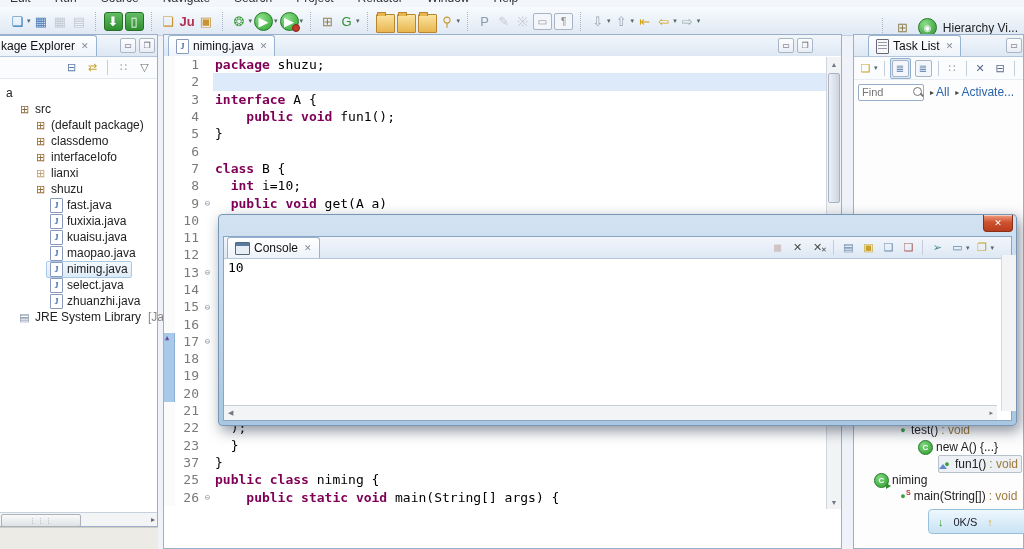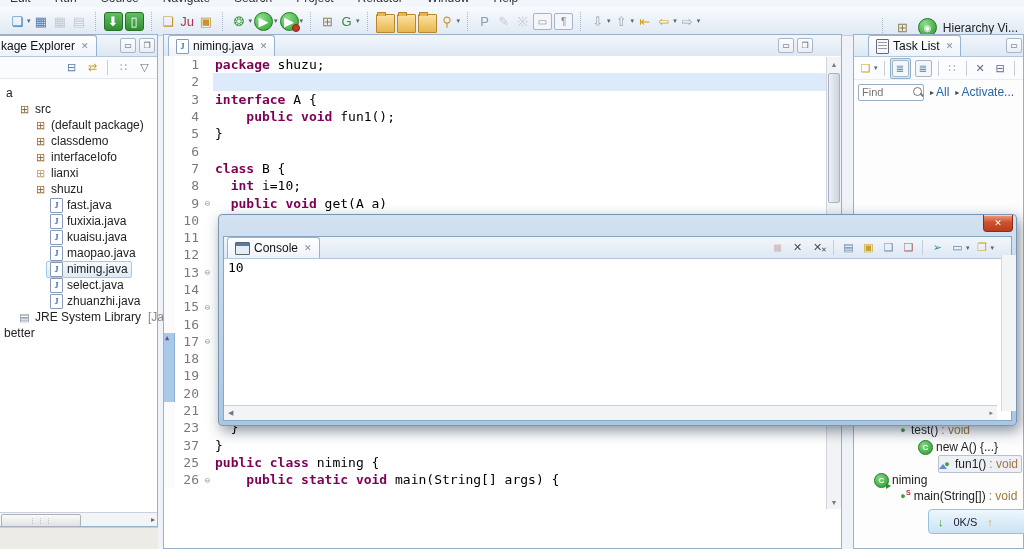--- a/index.html
+++ b/index.html
@@ -203,21 +203,21 @@
         <span class="gl box-green">⬇</span>
       </span>
       <span class="tbtn">
         <span class="gl box-green">▯</span>
       </span>
       <span class="tsep"></span>
       <span class="tbtn">
         <span class="gl" style="color: rgb(200, 146, 47);">❏</span>
       </span>
       <span class="tbtn">
-        <span class="gl" style="color: rgb(176, 48, 80);">Ju</span>
+        <span class="gl" style="color: rgb(176, 48, 80); font-weight: bold;">Ju</span>
       </span>
       <span class="tbtn">
         <span class="gl" style="color: rgb(200, 146, 47);">▣</span>
       </span>
       <span class="tsep"></span>
       <span class="tbtn">
         <span class="gl" style="color: rgb(63, 155, 63);">❂</span>
         <span class="dd">▾</span>
       </span>
       <span class="tbtn">
@@ -409,25 +409,20 @@
         <span class="tinner">
           <span class="jfileicon">J</span>
           <span class="tlabel">zhuanzhi.java</span>
         </span>
       </div>
       <div class="trow" style="padding-left: 14px;">
         <span class="tinner">
           <span class="ti ti-lib">▤</span>
           <span class="tlabel">JRE System Library</span>
           <span class="tsub">[JavaSE-1.6</span>
-        </span>
-      </div>
-      <div class="trow" style="padding-left: 0px;">
-        <span class="tinner">
-          <span class="tlabel">better</span>
         </span>
       </div>
     </div>
   <div id="exphscroll">
     <span class="hthumb">⋮⋮⋮</span>
     <span class="harrow">▸</span>
   </div>
 </div>
 <div id="bottomstrip"></div>
 
@@ -459,20 +454,21 @@
         <div class="crow"><span class="amargin"></span><span class="lnum">12</span><span class="lfold"></span><span class="lcode"></span></div>
         <div class="crow"><span class="amargin"></span><span class="lnum">13</span><span class="lfold">⊖</span><span class="lcode"><span class="pl">  </span><span class="kw">public</span></span></div>
         <div class="crow"><span class="amargin"></span><span class="lnum">14</span><span class="lfold"></span><span class="lcode"></span></div>
         <div class="crow"><span class="amargin"></span><span class="lnum">15</span><span class="lfold">⊖</span><span class="lcode"></span></div>
         <div class="crow"><span class="amargin"></span><span class="lnum">16</span><span class="lfold"></span><span class="lcode"></span></div>
         <div class="crow"><span class="amargin rng"><span class="mark">▲</span></span><span class="lnum">17</span><span class="lfold">⊖</span><span class="lcode"></span></div>
         <div class="crow"><span class="amargin rng"></span><span class="lnum">18</span><span class="lfold"></span><span class="lcode"></span></div>
         <div class="crow"><span class="amargin rng"></span><span class="lnum">19</span><span class="lfold"></span><span class="lcode"></span></div>
         <div class="crow"><span class="amargin rng"></span><span class="lnum">20</span><span class="lfold"></span><span class="lcode"></span></div>
         <div class="crow"><span class="amargin"></span><span class="lnum">21</span><span class="lfold"></span><span class="lcode"></span></div>
+        <div class="crow"><span class="amargin"></span><span class="lnum">22</span><span class="lfold"></span><span class="lcode"><span class="pl">  );</span></span></div>
         <div class="crow"><span class="amargin"></span><span class="lnum">23</span><span class="lfold"></span><span class="lcode"><span class="pl">  }</span></span></div>
         <div class="crow"><span class="amargin"></span><span class="lnum">37</span><span class="lfold"></span><span class="lcode"><span class="pl">}</span></span></div>
         <div class="crow"><span class="amargin"></span><span class="lnum">25</span><span class="lfold"></span><span class="lcode"><span class="kw">public class</span><span class="pl"> niming {</span></span></div>
         <div class="crow"><span class="amargin"></span><span class="lnum">26</span><span class="lfold">⊖</span><span class="lcode"><span class="pl">    </span><span class="kw">public static void</span><span class="pl"> main(String[] args) {</span></span></div>
       </div>
   </div>
   <div id="escroll">
     <div class="sarw">▲</div>
     <div class="vthumb"></div>
     <div class="sarw sarwb">▼</div>

